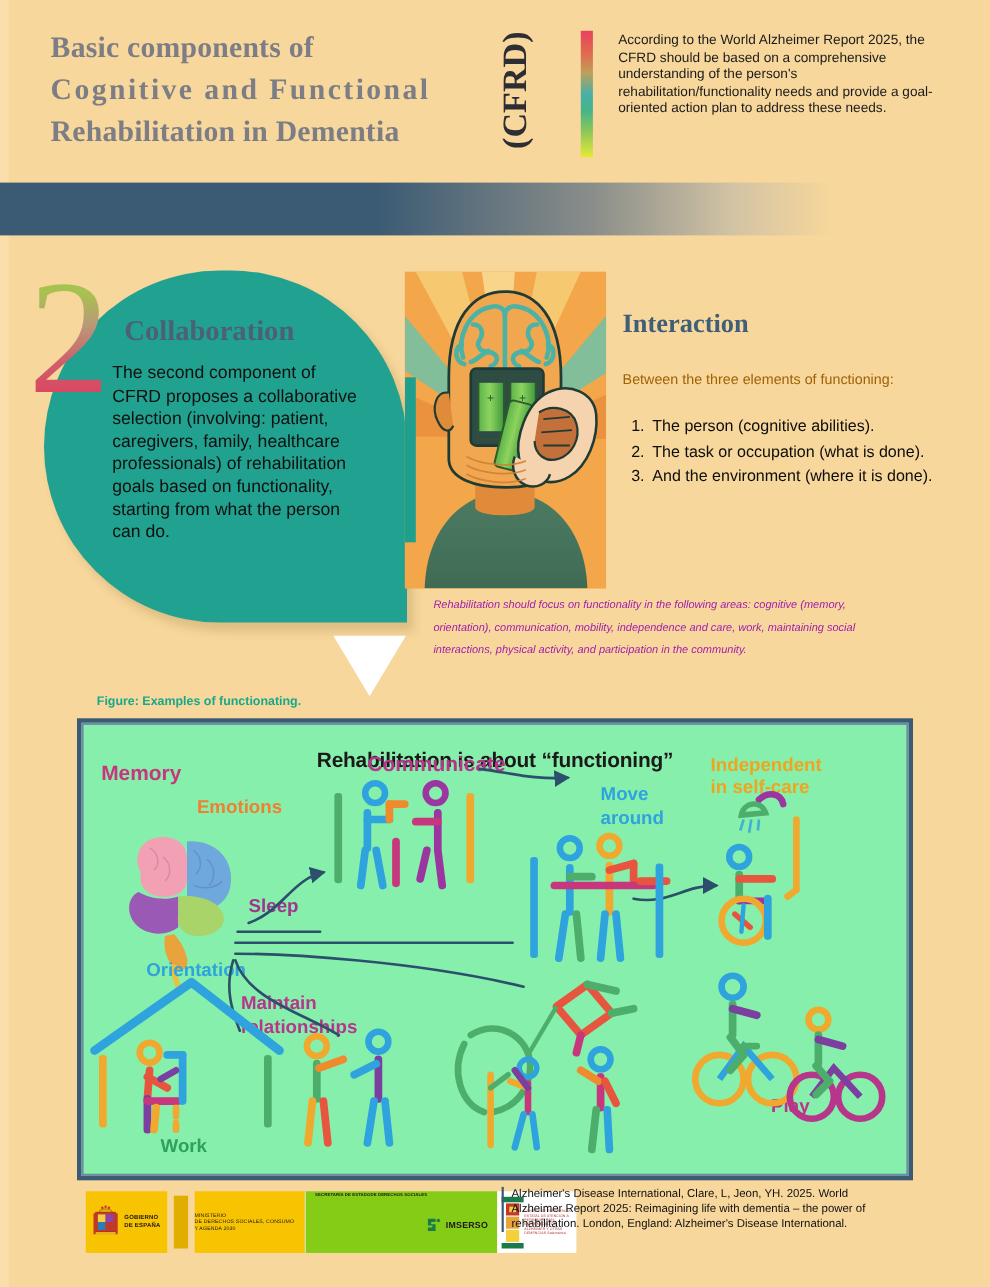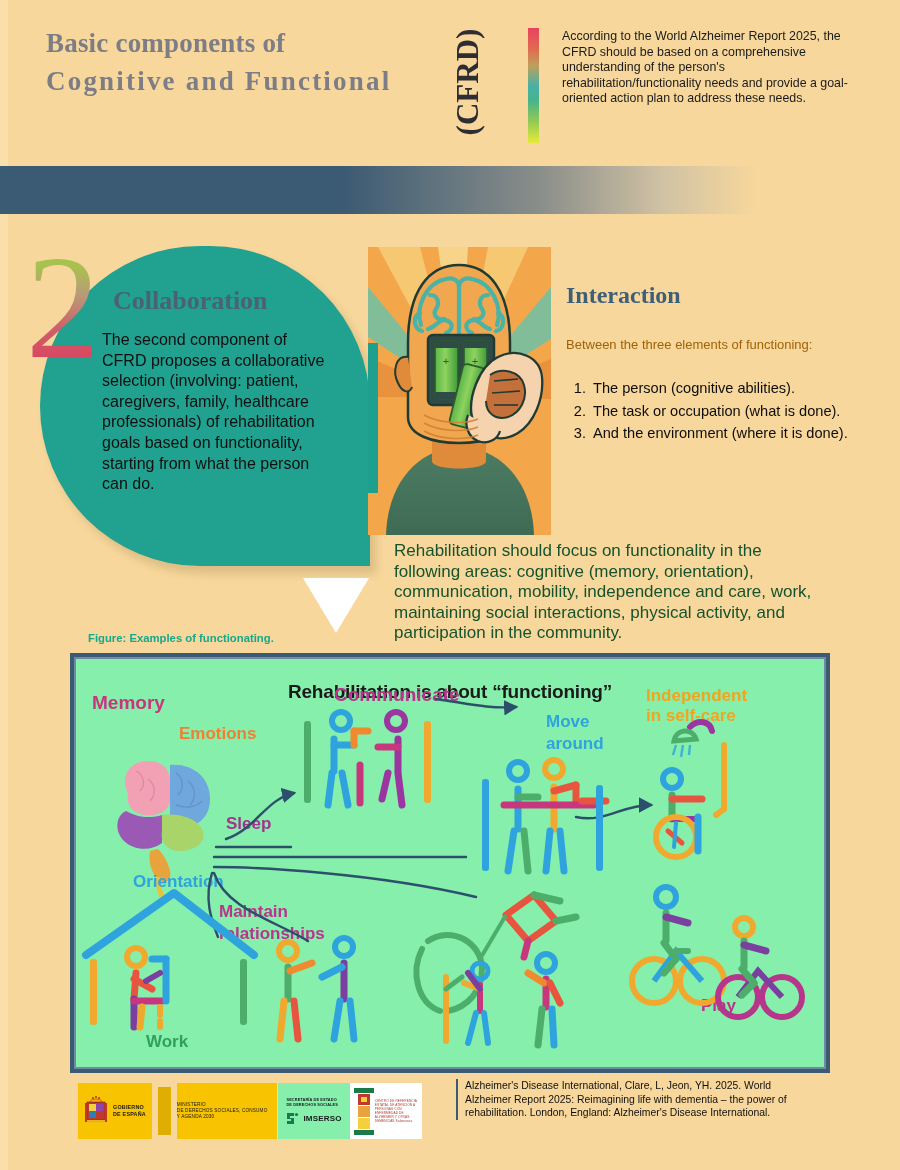--- a/index.html
+++ b/index.html
@@ -107,21 +107,21 @@
   .inter-list{
     position:absolute;left:566px;top:377px;width:330px;
     margin:0;padding:0 0 0 24px;
     font-size:14.6px;line-height:22.5px;color:#0d0d0d;
   }
   .inter-list li{margin:0;padding-left:3px;}
 
   
   .rehab{
     position:absolute;left:394px;top:541px;width:420px;
-    font-size:17px;line-height:20.6px;color:#14532d;
+    font-size:10px;line-height:20.6px;color:#a21caf;font-style:italic;
   }
 
   
   .tri{
     position:absolute;left:303px;top:578px;
     width:0;height:0;
     border-left:33px solid transparent;
     border-right:33px solid transparent;
     border-top:55px solid #ffffff;
     z-index:4;
@@ -153,21 +153,21 @@
   .fig-svg{position:absolute;left:0;top:0;}
 
   
   .logos{position:absolute;left:78px;top:1083px;height:56px;display:flex;align-items:stretch;}
   .logo-es{background:#f8c300;display:flex;align-items:center;padding:0 6px 0 6px;}
   .logo-es .coat{width:24px;height:34px;margin-right:5px;}
   .logo-es .t1{font-size:5.4px;font-weight:700;color:#1a1a1a;line-height:6.6px;letter-spacing:.2px;}
   .divider-v{width:1px;background:#e0ae00;margin:4px 6px;}
   .logo-min{background:#f8c300;display:flex;align-items:center;padding:0 10px 0 0;}
   .logo-min .t2{font-size:4.7px;color:#1a1a1a;line-height:6.3px;letter-spacing:.15px;}
-  .logo-ims{background:#86efac;display:flex;flex-direction:column;justify-content:center;padding:0 8px;border-left:1px solid #f0e0b0;}
+  .logo-ims{background:#84cc16;display:flex;flex-direction:row;justify-content:center;padding:0 8px;border-left:1px solid #f0e0b0;}
   .logo-ims .sec{font-size:3.9px;font-weight:700;color:#1a1a1a;line-height:5px;letter-spacing:.1px;}
   .logo-ims .imrow{display:flex;align-items:center;margin-top:5px;}
   .logo-ims .imlogo{width:13px;height:13px;margin-right:4px;}
   .logo-ims .imtxt{font-size:8px;font-weight:700;color:#1a1a1a;letter-spacing:.2px;}
   .logo-cre{background:#ffffff;display:flex;align-items:center;padding:0 3px;}
   .cre-txt{font-size:3.2px;color:#b03a2e;line-height:4.1px;letter-spacing:.1px;width:44px;}
 
   .cite{
     position:absolute;left:456px;top:1079px;width:345px;
     font-size:10.4px;line-height:13.6px;color:#101010;
@@ -177,20 +177,21 @@
 </head>
 <body>
 
 <div class="page">
 
   <div class="left-strip"></div>
 
   <div class="hdr-title">
     <div>Basic components of</div>
     <div class="l2">Cognitive and Functional</div>
+    <div>Rehabilitation in Dementia</div>
   </div>
 
   <div class="cfrd">
     <span>(CFRD)</span>
   </div>
 
   <div class="grad-bar"></div>
 
   <div class="hdr-note">According to the World Alzheimer Report 2025, the CFRD should be based on a comprehensive understanding of the person's rehabilitation/functionality needs and provide a goal-oriented action plan to address these needs.</div>
 

